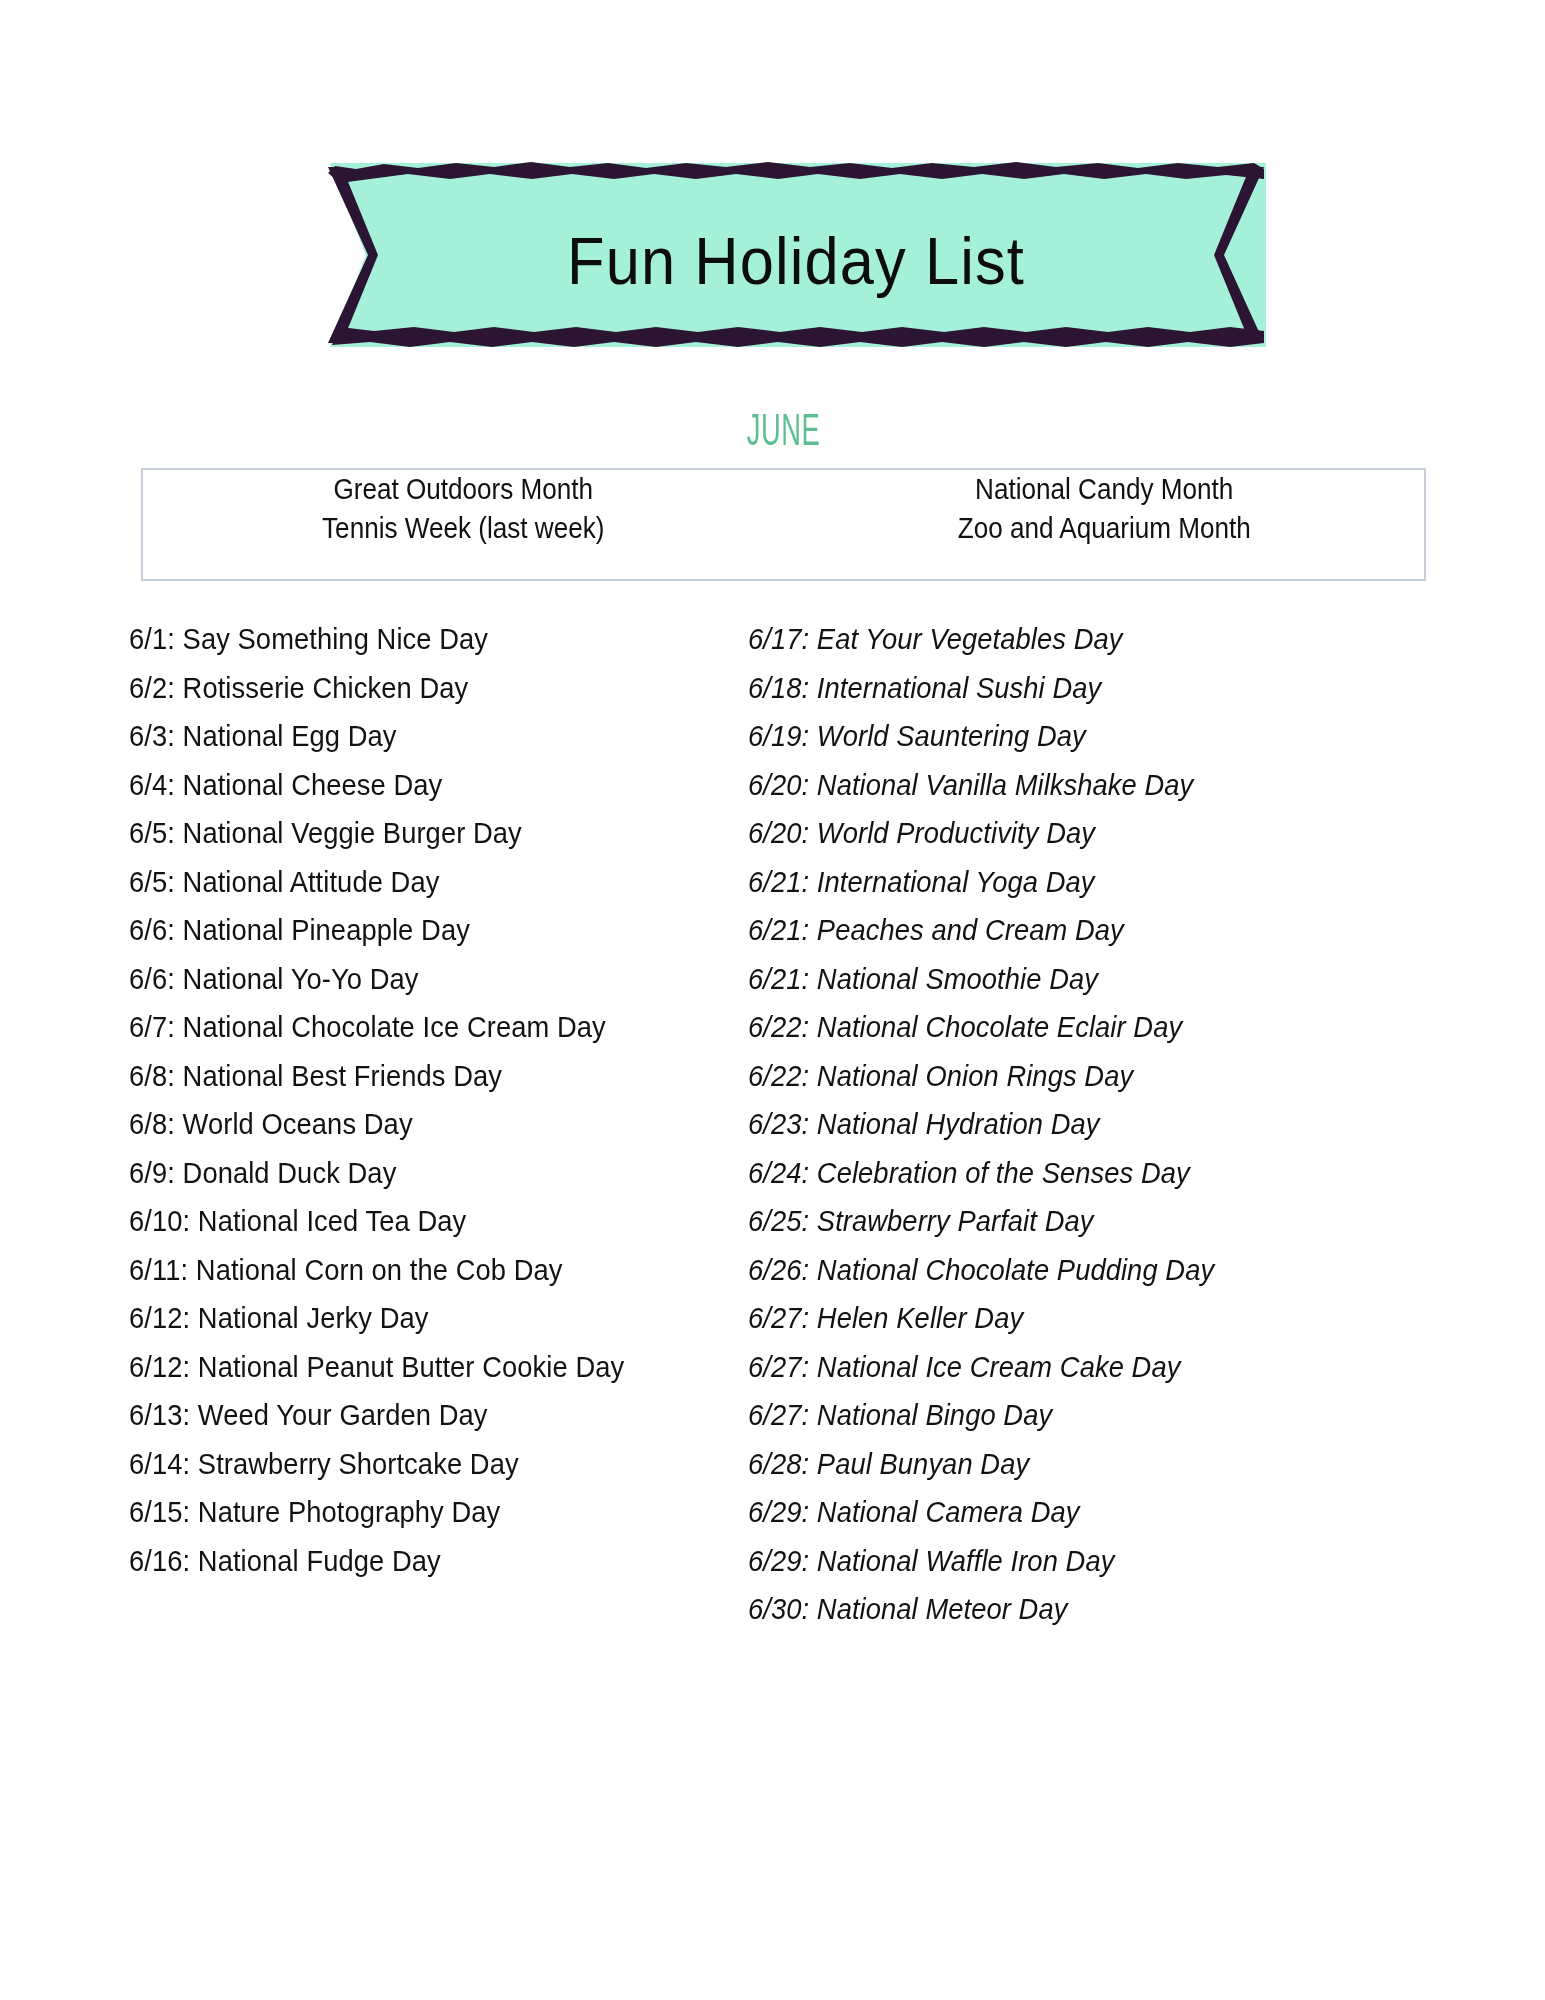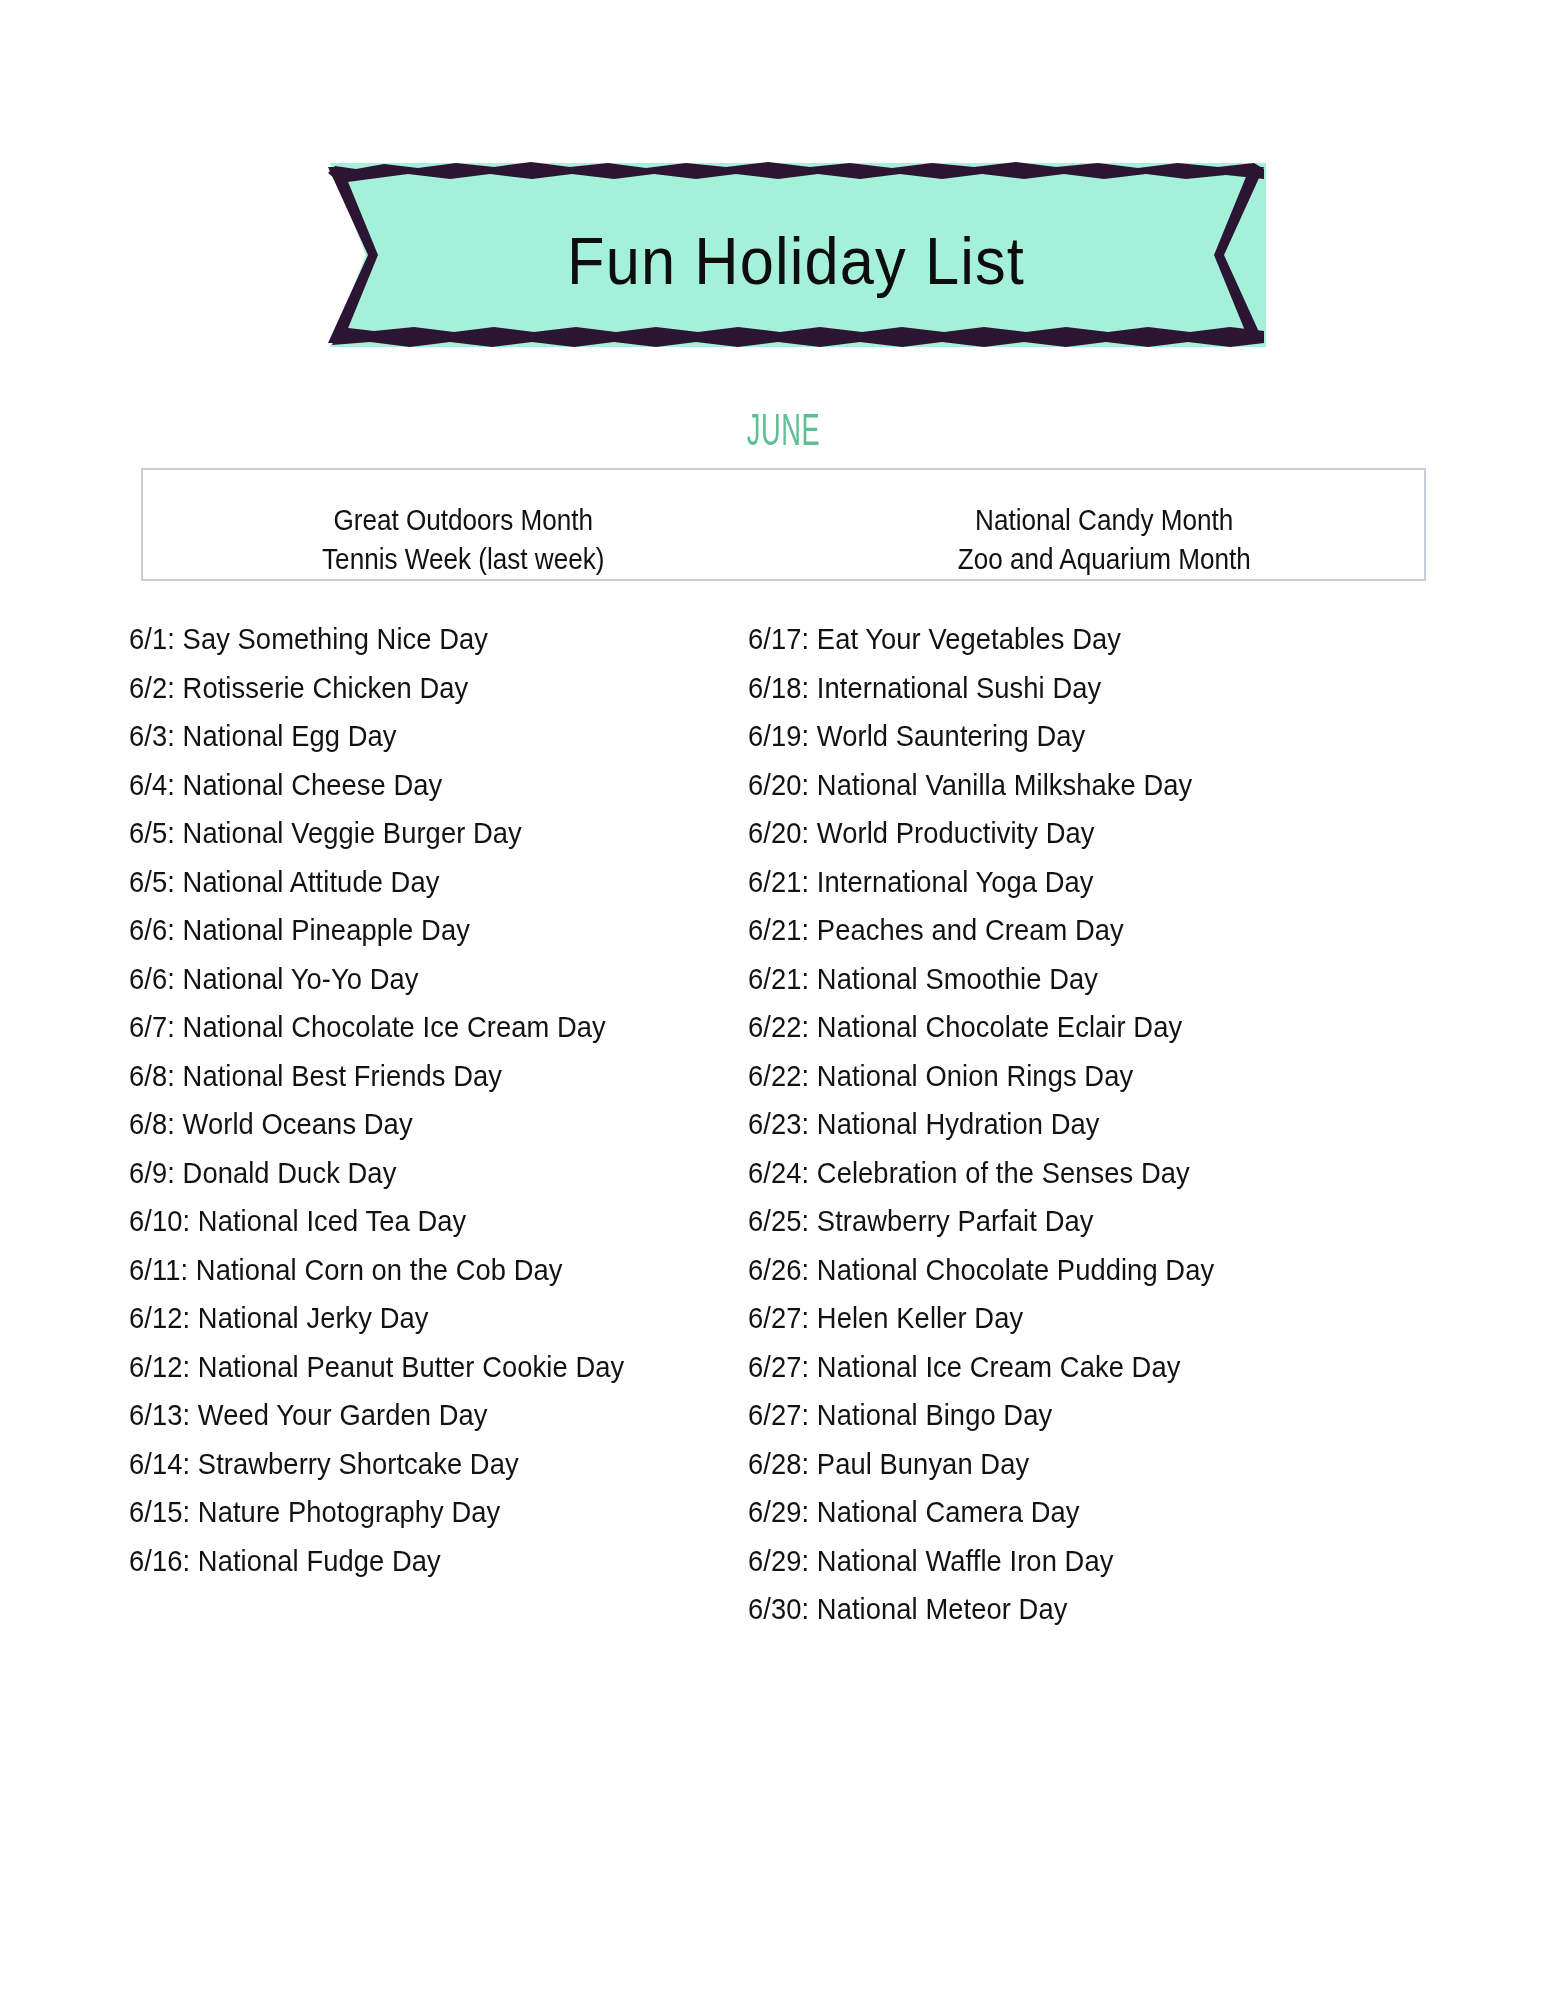--- a/index.html
+++ b/index.html
@@ -78,21 +78,21 @@
   
   .observances {
     position: absolute;
     left: 130px;
     top: 468px;
     width: 1285px;
     height: 113px;
     border: 2px solid #c6ceda;
     box-sizing: border-box;
     display: flex;
-    align-items: flex-end;
+    align-items: flex-start;
     background: #ffffff;
   }
   .obs-col {
     flex: 1 1 50%;
     text-align: center;
     font-size: 29px;
     font-weight: 300;
     line-height: 1.35;
     color: #111111;
     transform: scaleX(0.9);
@@ -104,21 +104,21 @@
     position: absolute;
     left: 0;
     top: 615px;
     width: 1381px;
     display: flex;
   }
   .list-col {
     box-sizing: border-box;
   }
   .list-col.left  { width: 672px; padding-left: 118px; }
-  .list-col.right { width: 873px; padding-left: 75px; }
+  .list-col.right { width: 873px; padding-left: 75px; font-style: italic; }
 
   .holiday {
     font-size: 30px;
     font-weight: 300;
     line-height: 48.5px;
     color: #121212;
     white-space: nowrap;
     letter-spacing: 0.1px;
     transform: scaleX(0.91);
     transform-origin: left center;

